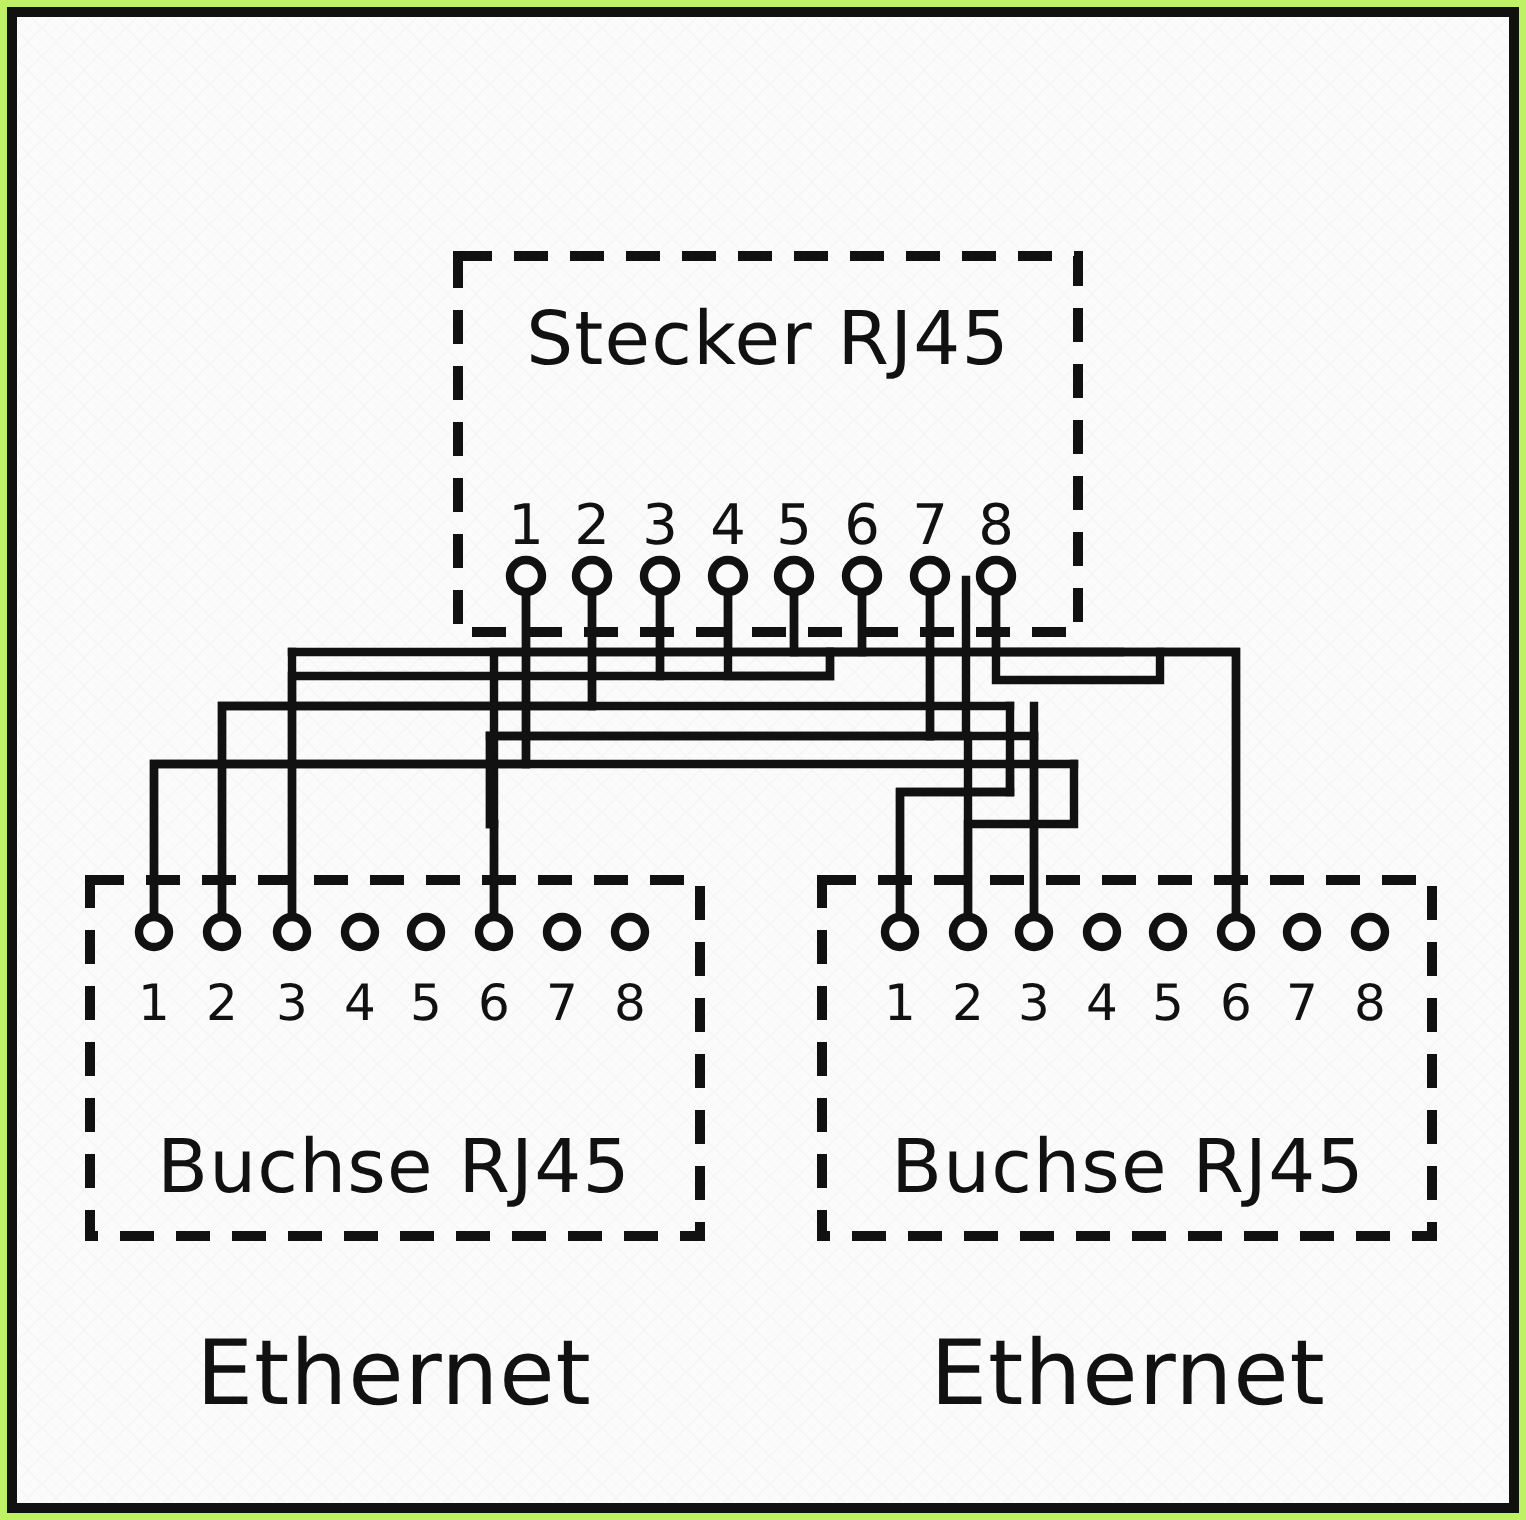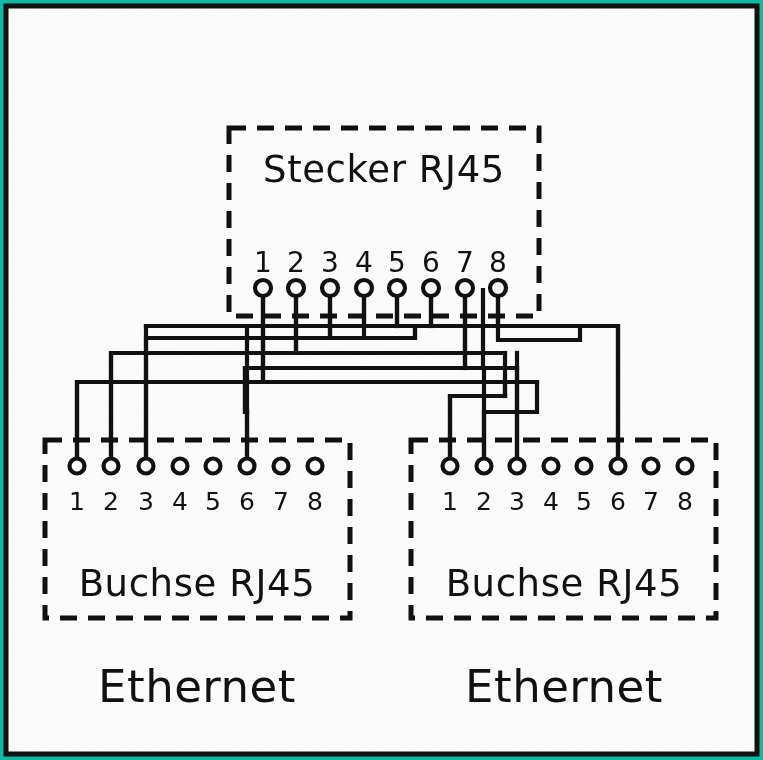--- a/index.html
+++ b/index.html
@@ -9,21 +9,21 @@
     background: #ffffff;
   }
   body {
     font-family: "DejaVu Sans", sans-serif;
   }
   #diagram-root {
     position: relative;
     width: 763px;
     height: 760px;
     overflow: hidden;
-    background: #14b8a6;
+    background: #bef264;
   }
   #diagram-svg {
     display: block;
     width: 763px;
     height: 760px;
   }
   .frame-rect {
     fill: #fbfbfb;
     stroke: #111111;
     stroke-width: 5;

